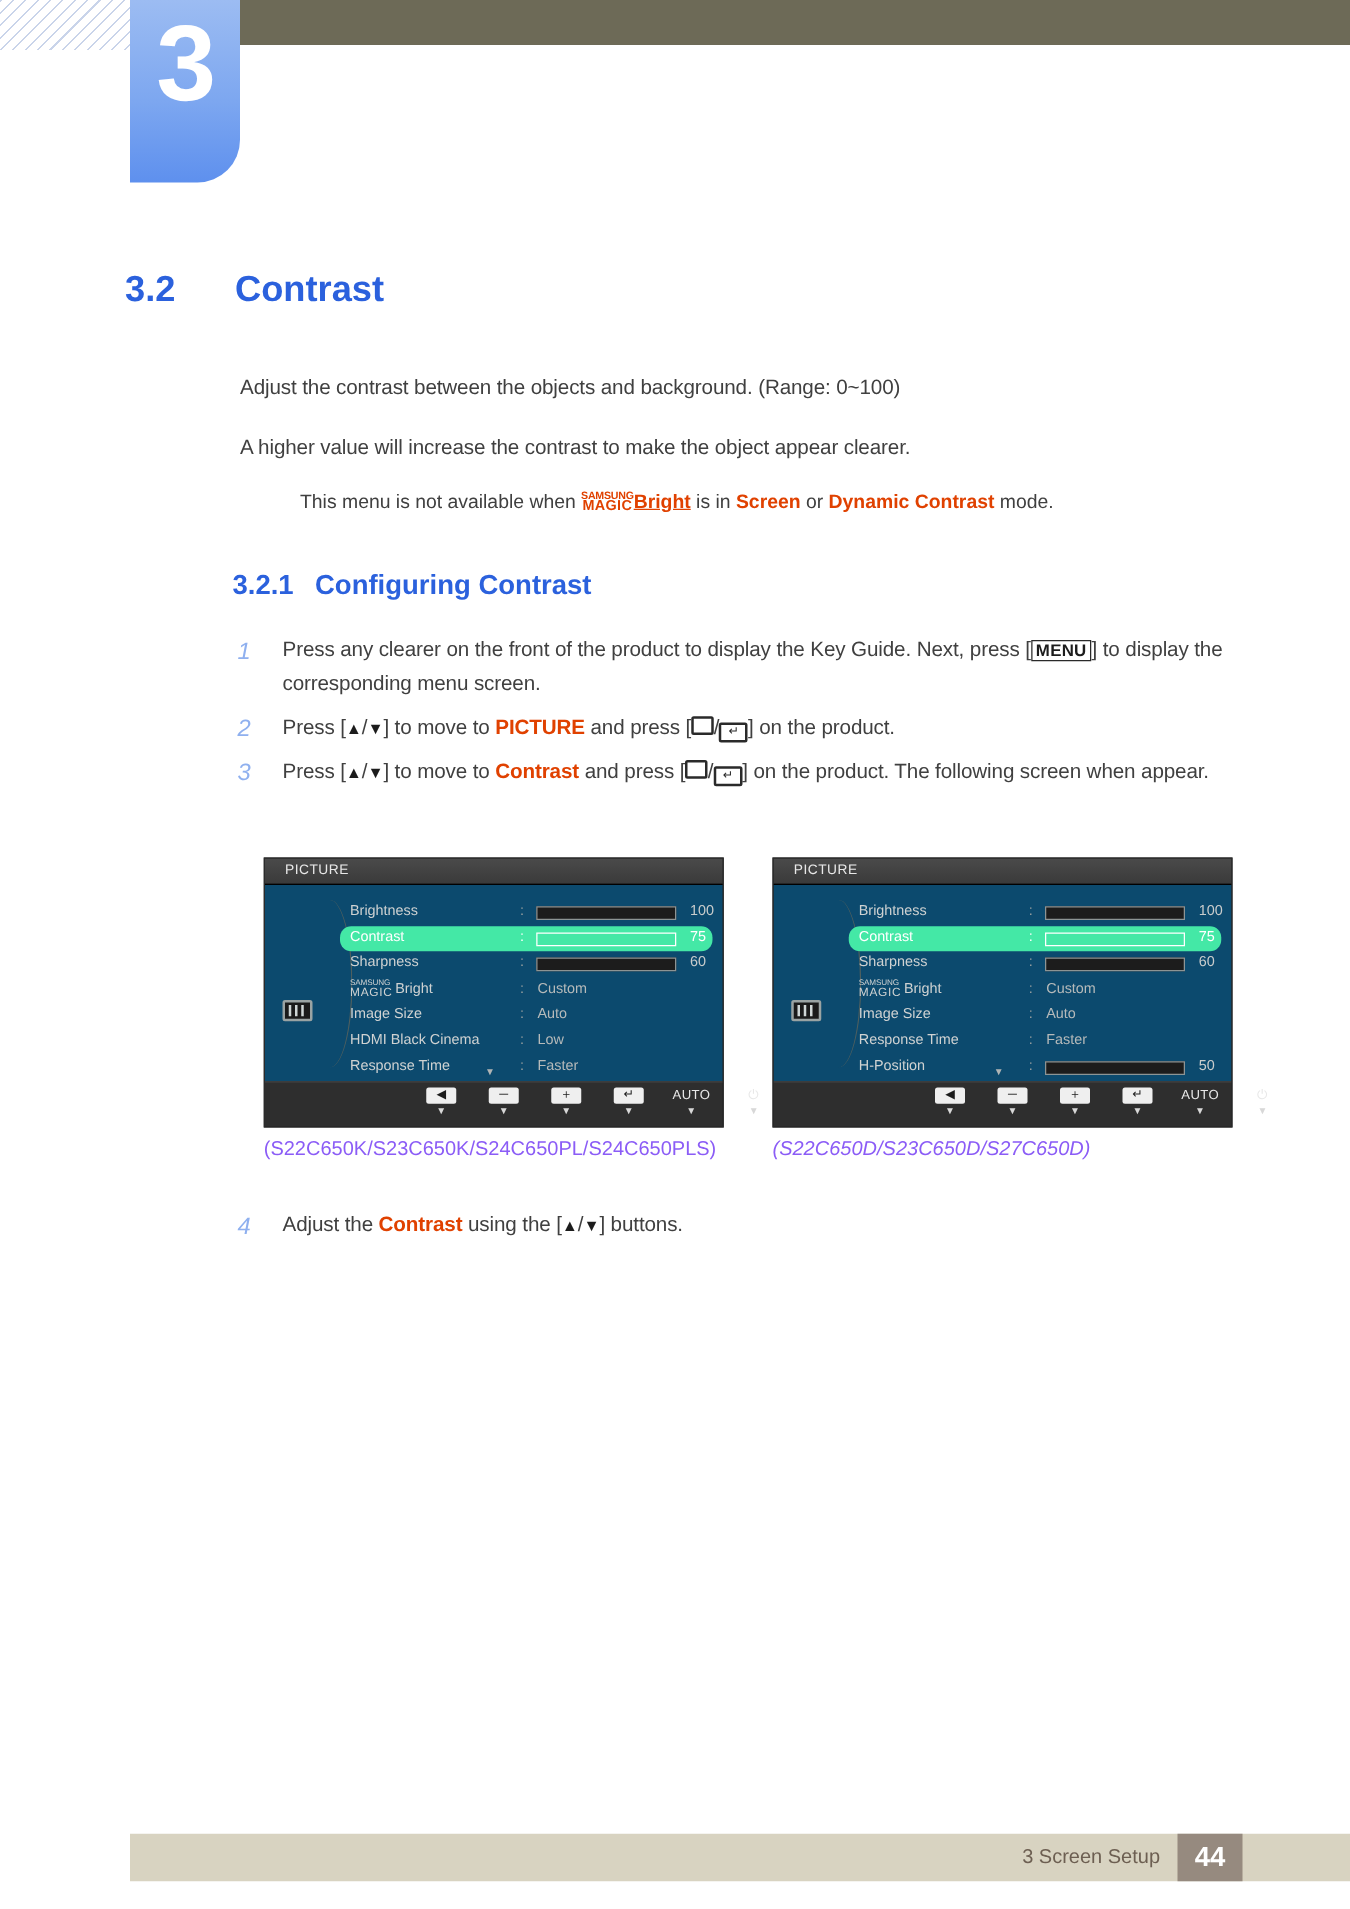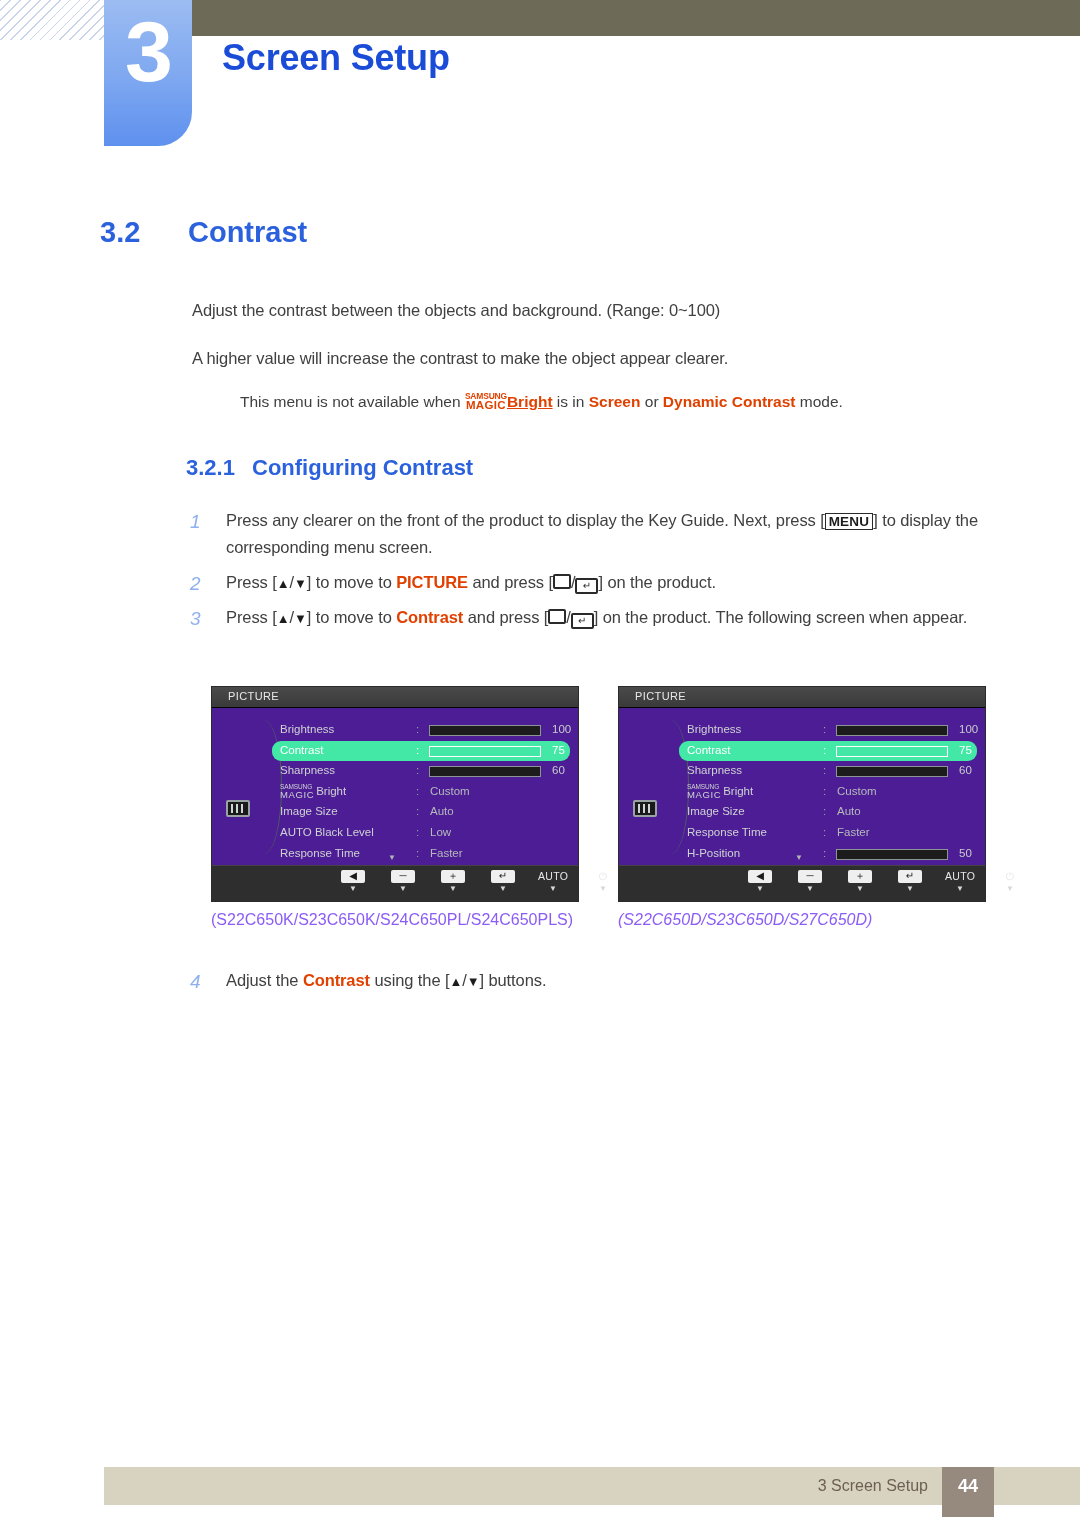--- a/index.html
+++ b/index.html
@@ -236,21 +236,21 @@
     position: absolute;
     left: 16px;
     top: 3px;
     font-size: 11px;
     color: #e8e8e8;
     letter-spacing: 0.4px;
   }
   .osd-body {
     position: relative;
     height: 157px;
-    background: #4c1d95;
+    background: #0c4a6e;
   }
   .osd-sideicon {
     position: absolute;
     left: 14px;
     top: 92px;
     width: 24px;
     height: 17px;
     border: 2px solid #9aa3a3;
     border-radius: 2px;
     background: #1a1a1a;
@@ -451,39 +451,38 @@
     right: 152px;
     top: 10px;
     font-size: 16px;
     color: #6d5f52;
   }
   #footer-pagebox {
     position: absolute;
     right: 86px;
     top: 0;
     width: 52px;
-    height: 50px;
+    height: 38px;
     background: #968a7f;
     color: #ffffff;
-    font-size: 18px;
+    font-size: 22px;
     font-weight: 700;
     text-align: center;
     line-height: 38px;
   }
 </style>
 </head>
 <body>
 
 <div id="chapter-header">
   <div id="hatch-block"></div>
   <div id="olive-bar"></div>
   <div id="chapter-number-block">
     <div id="chapter-number">3</div>
   </div>
-  <div id="chapter-title">Screen Setup</div>
 </div>
 
 <div id="section-heading">
   <span class="num">3.2</span><span>Contrast</span>
 </div>
 
 <div id="para-1" class="body-text">Adjust the contrast between the objects and background. (Range: 0~100)</div>
 <div id="para-2" class="body-text">A higher value will increase the contrast to make the object appear clearer.</div>
 
 <div id="note-line">
@@ -548,21 +547,21 @@
           <span class="osd-magic"><span class="ml"><span class="s1">SAMSUNG</span><span class="s2">MAGIC</span></span><span class="bright">Bright</span></span>
           <span class="colon">:</span>
           <span class="value">Custom</span>
         </div>
         <div class="osd-row">
           <span class="label">Image Size</span>
           <span class="colon">:</span>
           <span class="value">Auto</span>
         </div>
         <div class="osd-row">
-          <span class="label">AUTO Black Level</span>
+          <span class="label">HDMI Black Cinema</span>
           <span class="colon">:</span>
           <span class="value">Low</span>
         </div>
         <div class="osd-row">
           <span class="label">Response Time</span>
           <span class="colon">:</span>
           <span class="value">Faster</span>
         </div>
         <div class="osd-downarrow">▼</div>
       </div>

